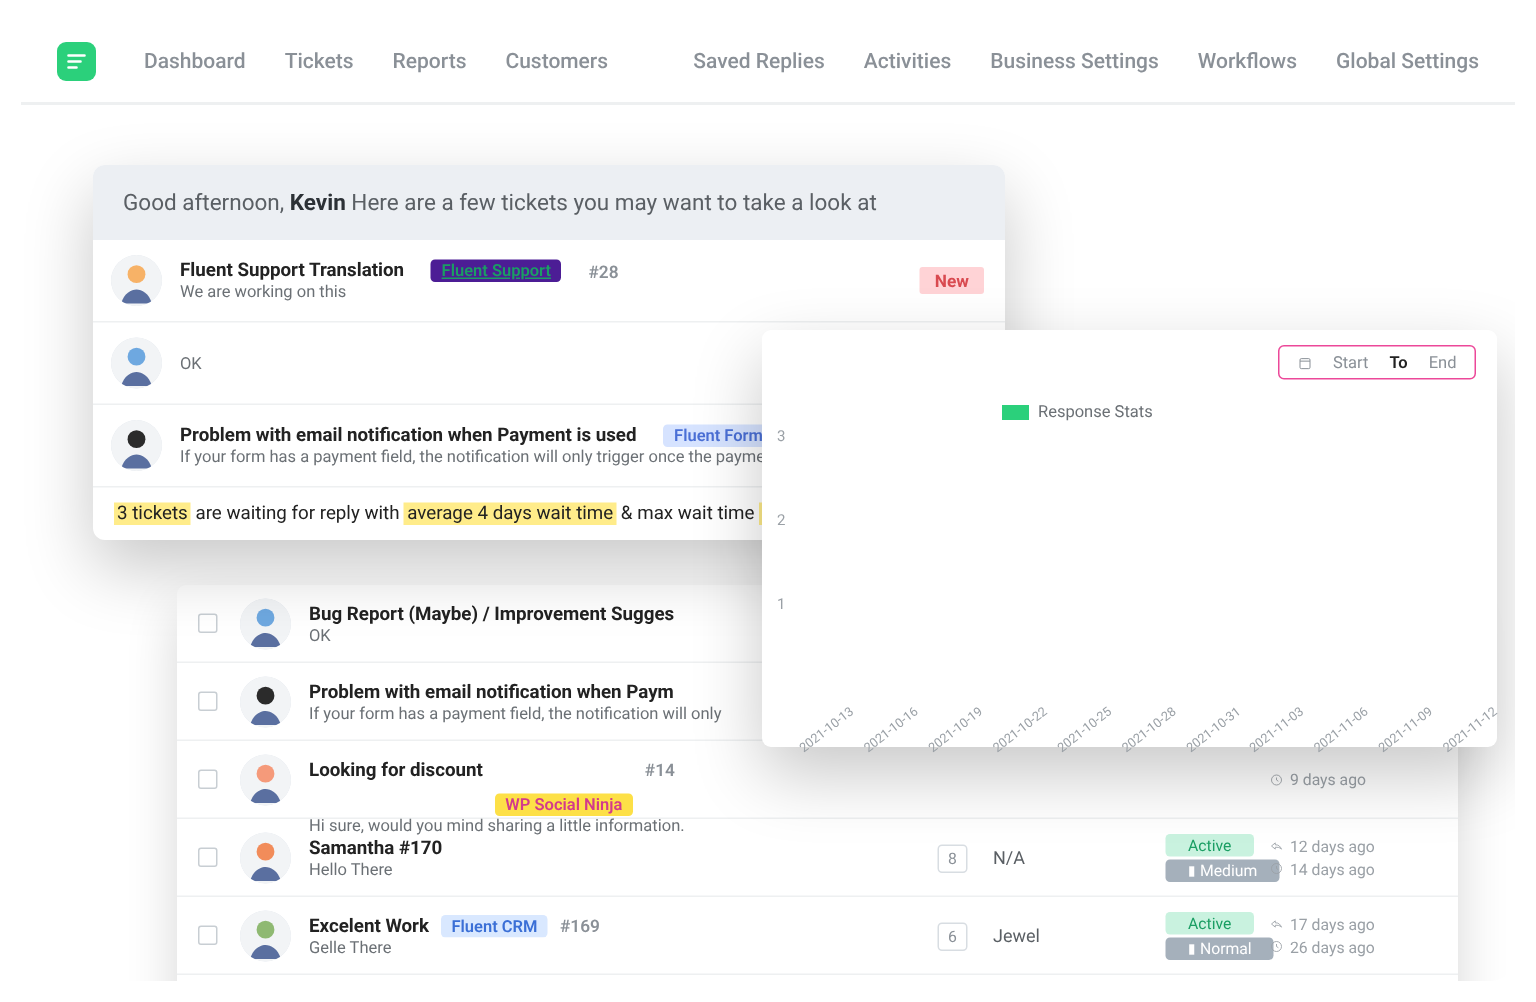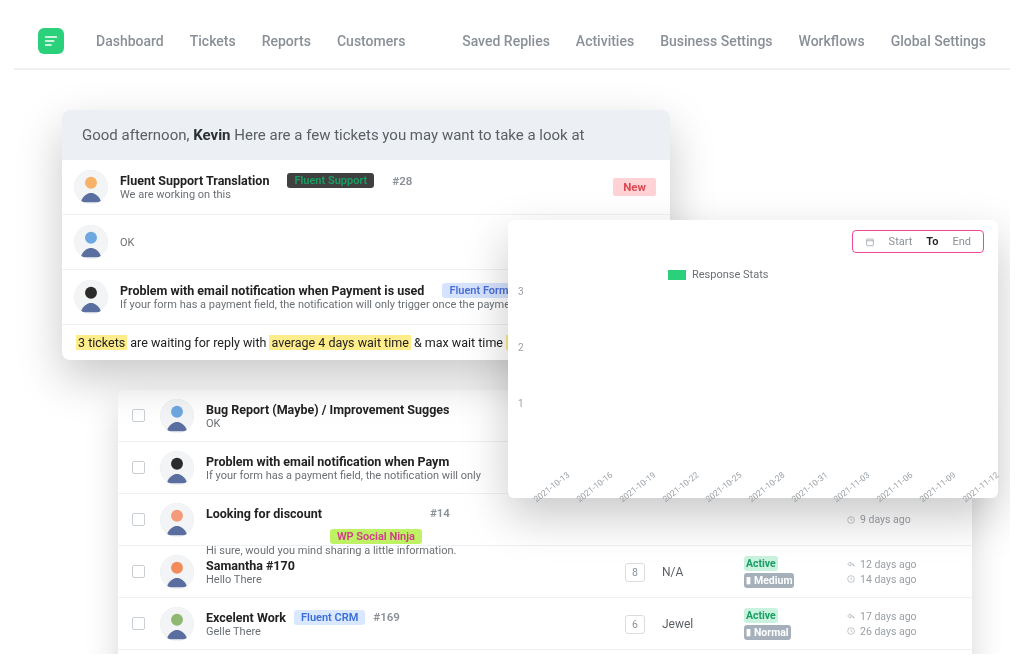--- a/index.html
+++ b/index.html
@@ -14,47 +14,47 @@
 .ticketlist { position:absolute; left:104px; top:376px; right:38px; background:#fff; border-radius:6px; box-shadow:0 16px 34px rgba(0,0,0,.16); }
 .row { display:flex; align-items:center; height:52px; border-bottom:1px solid #eef0f1; padding:0 16px 0 10px; gap:12px; }
 .cb { width:20px; display:flex; justify-content:center; }
 .cb-box { width:13px; height:13px; border:1.3px solid #c8ced3; border-radius:2px; }
 .avatar { width:34px; height:34px; border-radius:50%; background:#e4e8ee; display:flex; align-items:center; justify-content:center; flex-shrink:0; overflow:hidden; }
 .avatar svg { width:34px; height:34px; }
 .ticket-main { flex:1; min-width:0; overflow:hidden; }
 .ticket-title { display:flex; align-items:center; gap:8px; font-size:12.5px; font-weight:700; color:#222; white-space:nowrap; overflow:hidden; }
 .ticket-sub { font-size:11px; color:#6b7075; white-space:nowrap; overflow:hidden; text-overflow:ellipsis; }
 .tag { padding:1px 7px; border-radius:3px; font-size:11px; font-weight:600; }
-.tag-pink { background:#bef264; color:#d33a8c;margin-top:47px; }
+.tag-pink { background:#fde047; color:#d33a8c;margin-top:47px; }
 .tag-blue { background:#d9e8ff; color:#3b6fd6; }
 .tid { color:#8a9097; font-size:11.5px; font-weight:600; }
 .col-n { width:30px; text-align:center; }
 .nbox { display:inline-block; min-width:20px; padding:2px 5px; border:1px solid #d8dde2; border-radius:3px; font-size:10.5px; color:#8a9097; }
 .col-person { width:70px; font-size:12px; color:#5a5f64; }
 .col-status { width:90px; display:flex; flex-direction:column; gap:2px; }
-.badge { padding:1px 2px; border-radius:3px; font-size:10.5px; font-weight:700; display:inline-flex; align-items:center; gap:3px; width:fit-content; }
+.badge { padding:1px 15px; border-radius:3px; font-size:10.5px; font-weight:400; display:inline-flex; align-items:center; gap:3px; width:fit-content;margin-left:33px; }
 .b-active { background:#c9f2df; color:#1a9e63; }
 .b-medium { background:#a5b0bb; color:#fff; }
 .b-normal { background:#a5b0bb; color:#fff; }
 .flag { font-size:9px; }
 .col-time { width:110px; display:flex; flex-direction:column; gap:2px; font-size:10.5px; color:#9aa0a6; }
 .col-time span { display:flex; align-items:center; gap:4px; white-space:nowrap; }
 .ico { width:10px; height:10px; }
 .overlay-hello { position:absolute; left:16px; top:96px; width:608px; background:#fff; border-radius:8px; box-shadow:0 18px 46px rgba(0,0,0,.22); overflow:hidden;margin-left:32px; }
 .hello-head { background:#eceff3; padding:16px 20px; font-size:15px; color:#5a5f64; }
 .hello-head b { color:#2c3136; }
 .hello-row { display:flex; align-items:center; gap:12px; padding:10px 14px 10px 12px; border-top:1px solid #eef0f1; }
 .hello-row:first-of-type { border-top:none; }
 .hello-main { flex:1; }
 .hello-title { display:flex; align-items:center; gap:18px; font-size:12.5px; font-weight:700; color:#222; }
 .hello-sub { font-size:11px; color:#6b7075; }
 .new { background:#ffd3d6; color:#d94a50; padding:2px 10px; font-size:11.5px; font-weight:700; border-radius:2px; }
 .hello-foot { padding:10px 14px; font-size:12.5px; color:#222; border-top:1px solid #eef0f1; }
 .hl { background:#ffec8a; padding:0 2px; }
-.tag-green { background:#404040; color:#1a9e63; }
+.tag-green { background:#4c1d95; color:#1a9e63;text-decoration:underline; }
 .tag-teal { background:#cdeef0; color:#2a9aa0; }
 .tag-blue2 { background:#d6e3ff; color:#4a6fd6; }
 .overlay-chart { position:absolute; left:494px; top:206px; width:490px; height:278px; background:#fff; border-radius:6px; box-shadow:0 18px 46px rgba(0,0,0,.22); padding:12px 14px; }
 .date-picker { position:absolute; right:14px; top:10px; display:flex; align-items:center; gap:14px; border:1px solid #ec4899; border-radius:4px; padding:4px 12px; font-size:11px; color:#8a9097; }
 .date-picker .to { color:#222; font-weight:600; }
 .legend { position:absolute; left:160px; top:48px; display:flex; align-items:center; gap:6px; font-size:11px; color:#6b7075; }
 .legend-sw { width:18px; height:10px; background:#2bd07b; }
 .chart-area { position:absolute; left:22px; right:14px; top:66px; bottom:44px; }
 .yaxis { position:absolute; left:-12px; top:0; bottom:0; display:flex; flex-direction:column; justify-content:space-between; font-size:10px; color:#9aa0a6; }
 .bars { position:absolute; left:6px; right:0; top:0; bottom:0; display:flex; align-items:flex-end; }

